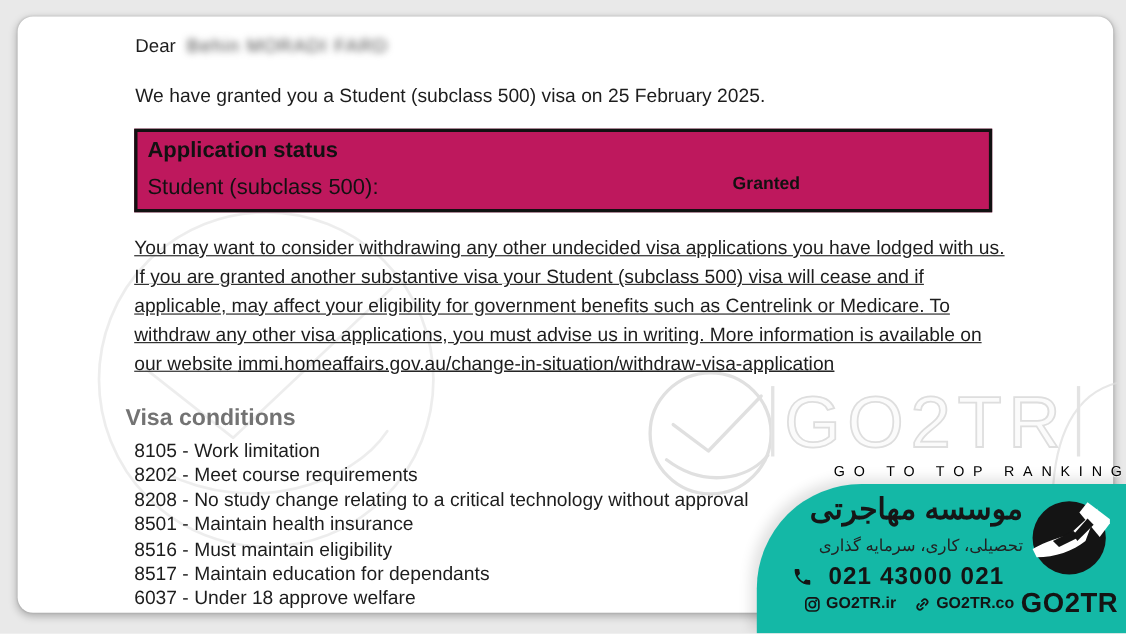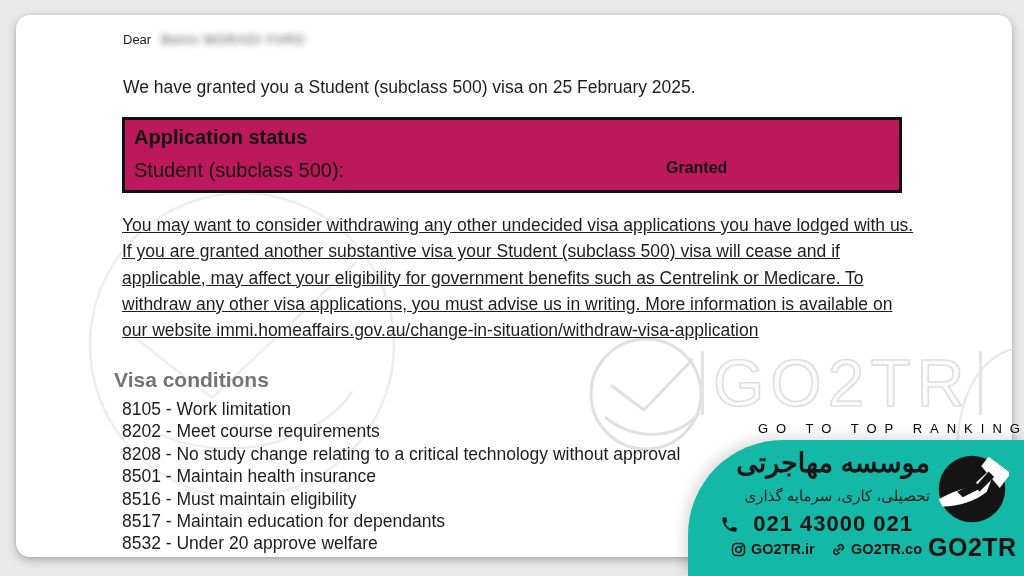--- a/index.html
+++ b/index.html
@@ -16,21 +16,21 @@
     position: absolute; left: 16px; top: 15px; width: 996px; height: 542px;
     background: #ffffff; border-radius: 14px;
     box-shadow: 0 3px 8px rgba(0,0,0,0.28), 0 0 2px rgba(0,0,0,0.12);
   }
 
   .wm-svg { position: absolute; left: 0; top: 0; width: 1024px; height: 576px; pointer-events: none; }
 
   .doc-text { color: #1d1d1d; }
 
   .salutation {
-    position: absolute; left: 123px; top: 32px; font-size: 13px; color: #1d1d1d;
+    position: absolute; left: 123px; top: 32px; font-size: 17px; color: #1d1d1d;
     display: flex; align-items: baseline; gap: 10px;
   }
   .blur-name { color: #4a4a4a; filter: blur(3.2px); letter-spacing: 1px; }
 
   .intro {
     position: absolute; left: 123px; top: 77px; font-size: 17.5px; color: #1d1d1d;
   }
 
   .status-box {
     position: absolute; left: 122px; top: 117px; width: 780px; height: 76px;
@@ -150,21 +150,21 @@
 
   <h2 class="cond-title">Visa conditions</h2>
 
   <ul class="cond-list">
     <li>8105 - Work limitation</li>
     <li>8202 - Meet course requirements</li>
     <li>8208 - No study change relating to a critical technology without approval</li>
     <li>8501 - Maintain health insurance</li>
     <li>8516 - Must maintain eligibility</li>
     <li>8517 - Maintain education for dependants</li>
-    <li>8532 - Under 20 approve welfare</li>
+    <li>6037 - Under 18 approve welfare</li>
   </ul>
 
   <div class="wm-text-wrap">
     <div class="wm-bar"></div>
     <div class="wm-brand">GO2TR</div>
     <div class="wm-bar"></div>
   </div>
   <div class="wm-tagline">GO TO TOP RANKING</div>
 
   <div class="bubble">

